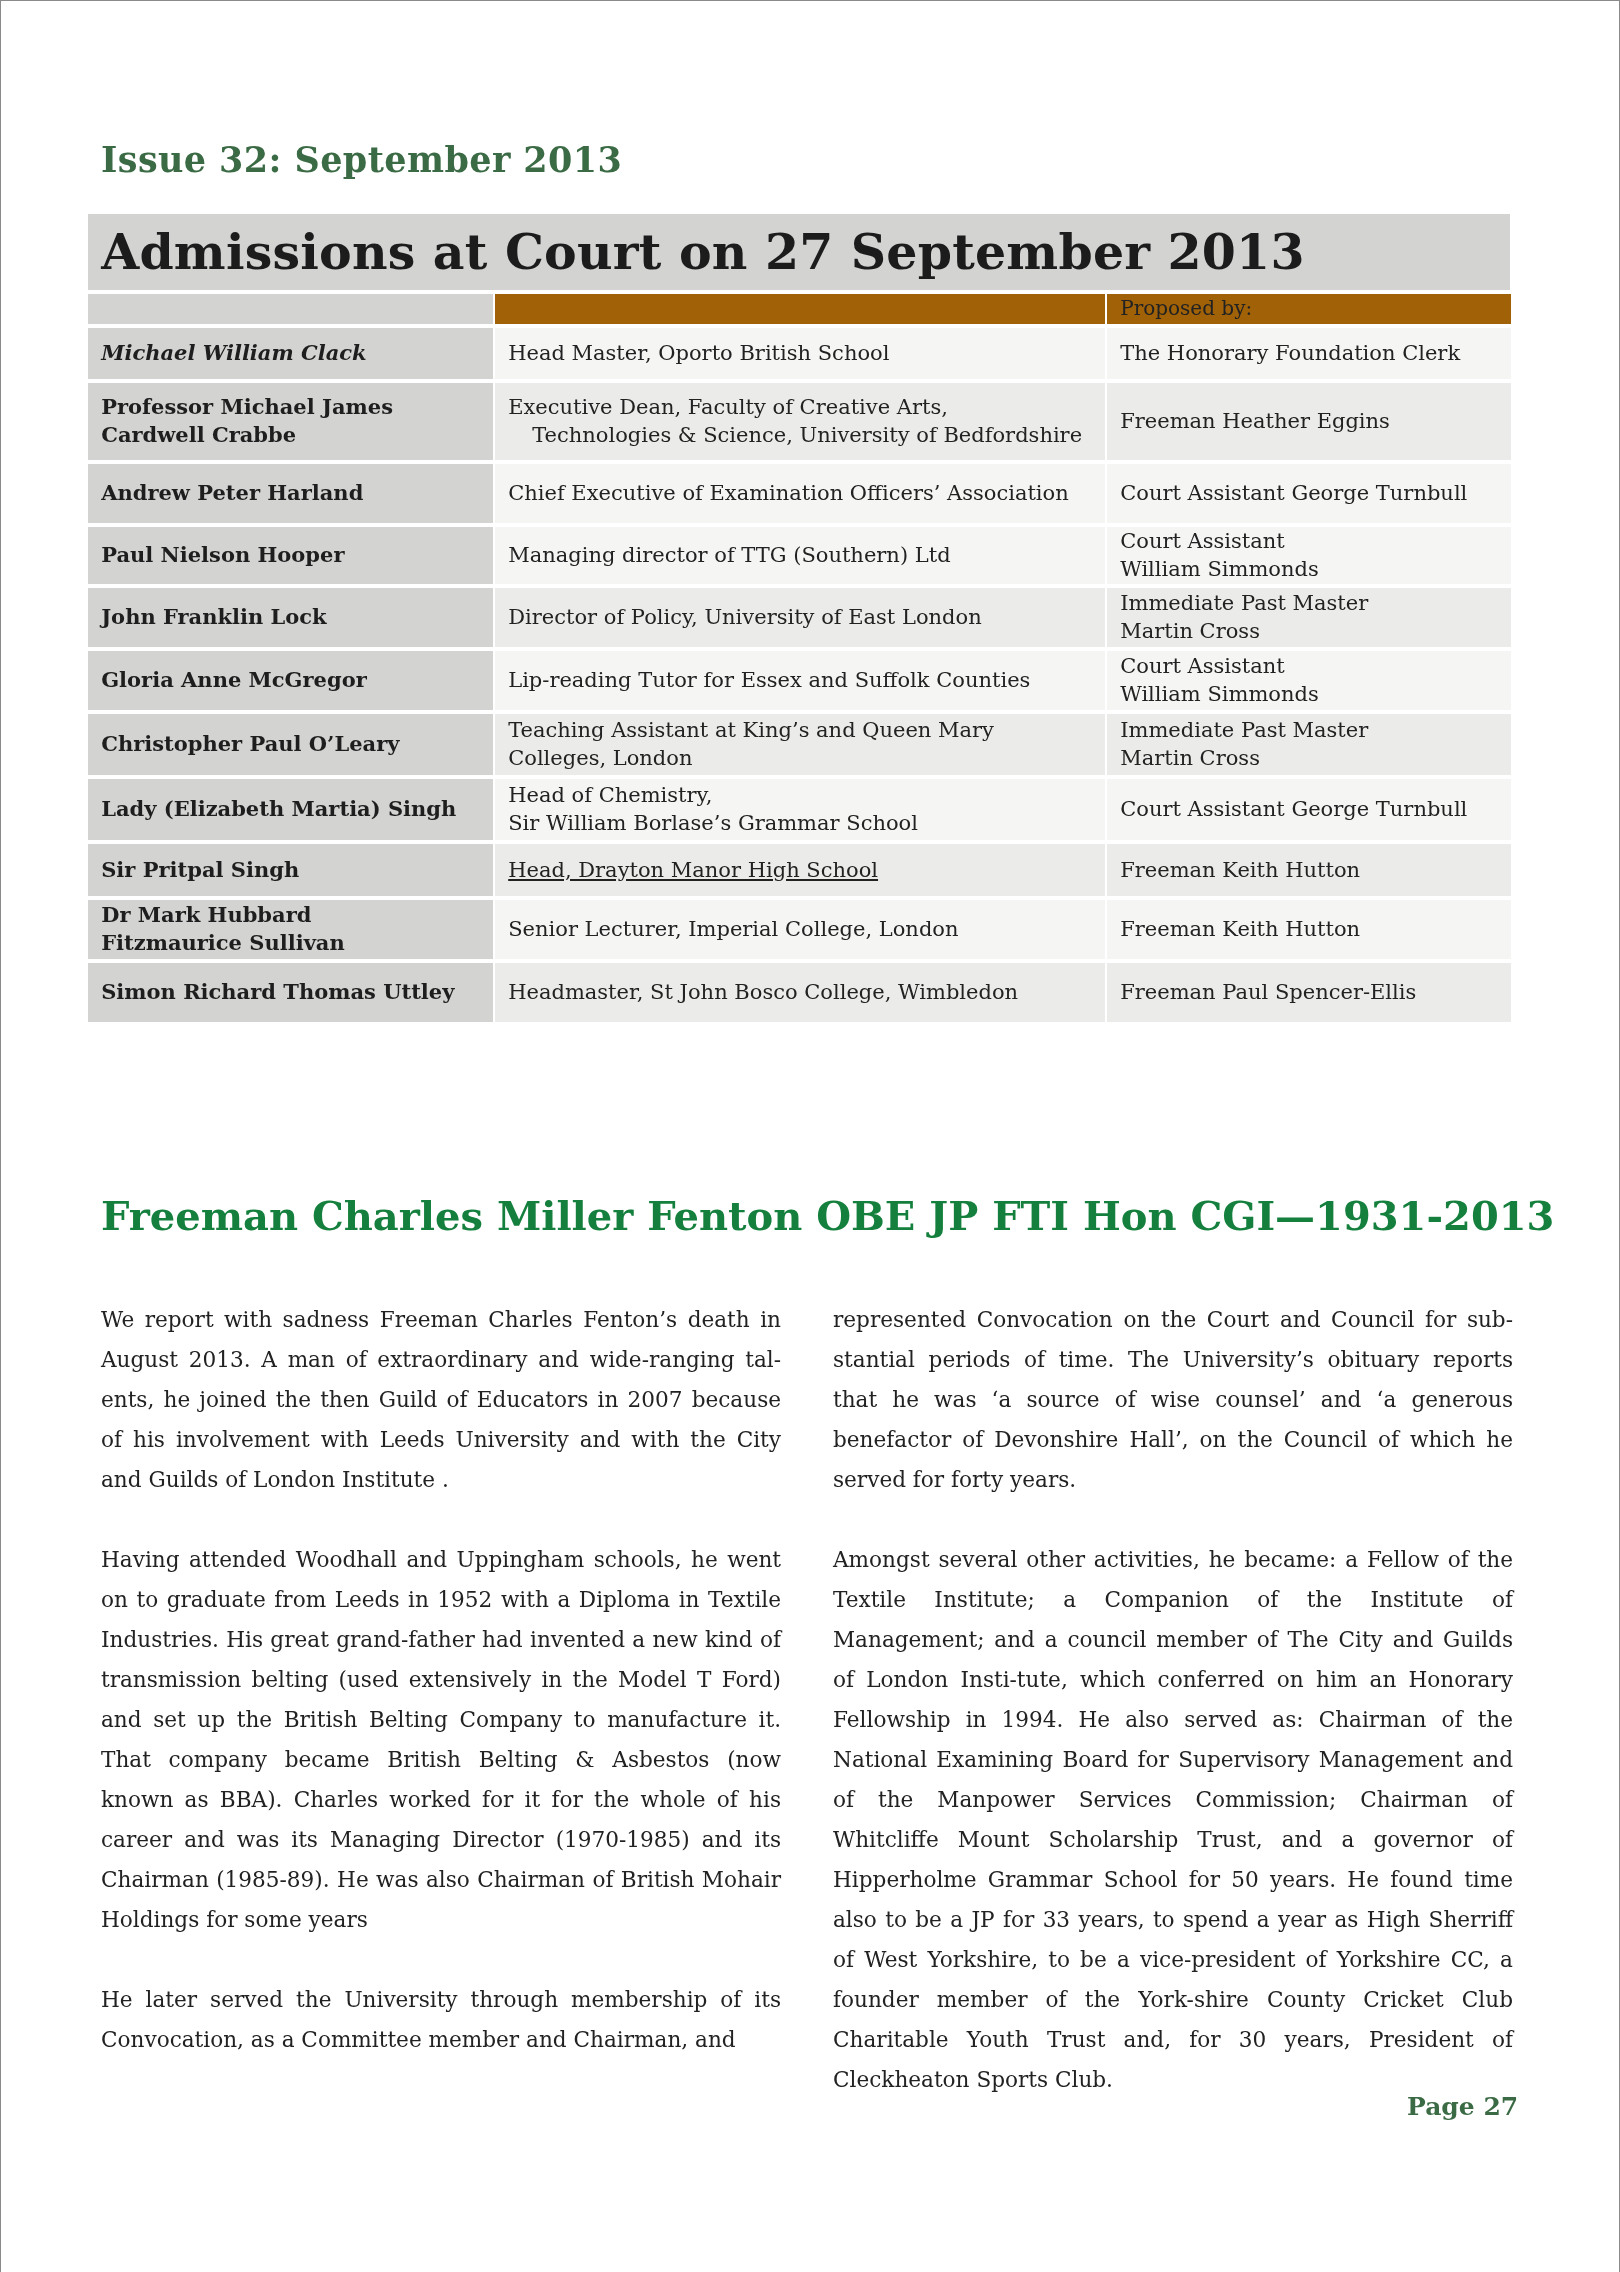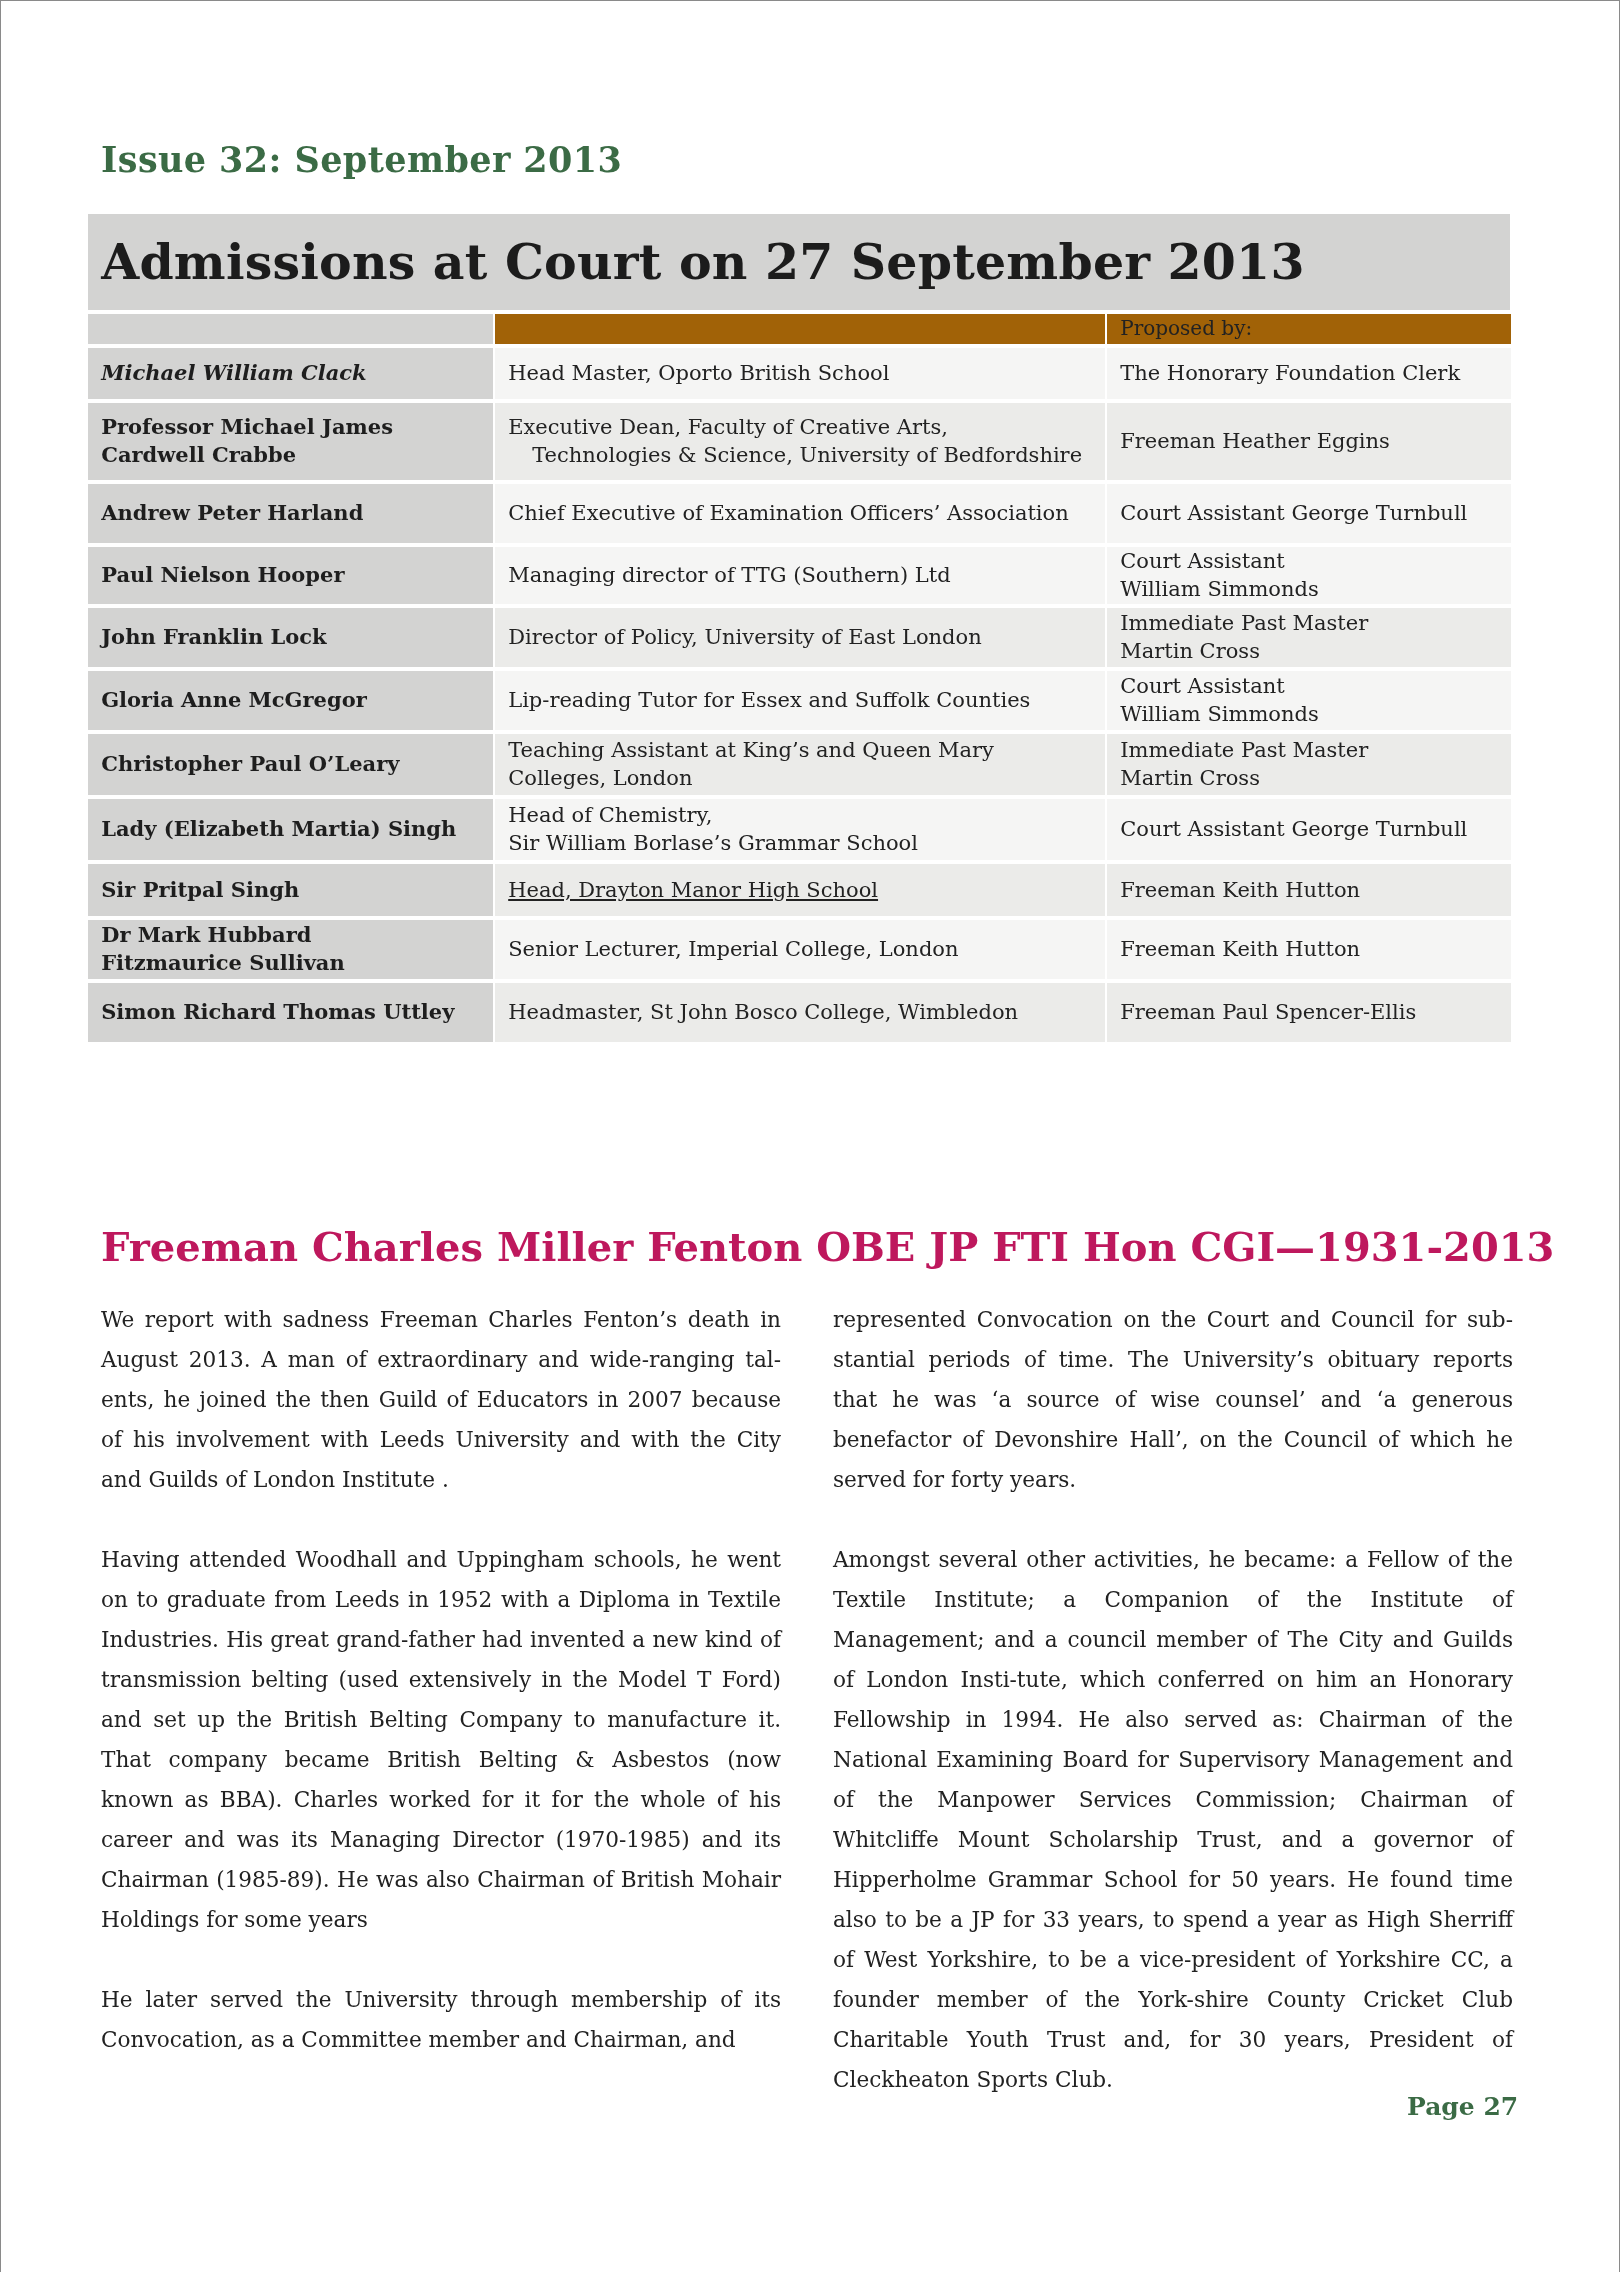--- a/index.html
+++ b/index.html
@@ -12,21 +12,21 @@
     border: 0.9px solid #8a8a8a; pointer-events: none;
   }
   .issue-title {
     position: absolute; left: 101px; top: 139px; margin: 0;
     font-size: 35px; font-weight: bold; color: #3b6b45; letter-spacing: 0.4px; white-space: nowrap; text-align: center;
   }
   .table-wrap {
     position: absolute; left: 88px; top: 214px; width: 1422px;
   }
   .title-band {
-    height: 96px; background: #d3d3d2; display: flex; align-items: center;
+    height: 76px; background: #d3d3d2; display: flex; align-items: center;
     padding-left: 13.2px; box-sizing: border-box;
   }
   .title-band h1 {
     margin: 0; font-size: 49px; font-weight: bold; color: #1c1c1c; white-space: nowrap; letter-spacing: 0.2px;
   }
   table.admissions {
     border-collapse: separate; border-spacing: 0; width: 1422px; table-layout: fixed; margin-top: 3.5px;
   }
   table.admissions td {
     padding: 0 13.2px; vertical-align: middle; font-size: 21px; line-height: 28px;
@@ -35,22 +35,22 @@
   table.admissions td:last-child { border-right: none; }
   table.admissions col.c1 { width: 407px; }
   table.admissions col.c2 { width: 612px; }
   table.admissions col.c3 { width: 404px; }
   td.name-cell { background: #d3d3d2; font-weight: bold; color: #1e1e1e; }
   tr.odd td.info-cell { background: #f5f5f4; }
   tr.even td.info-cell { background: #ebebe9; }
   tr.header-row td { height: 30px; font-size: 20px; line-height: 25px; }
   tr.header-row td.info-cell { background: #a16207; }
   .article-heading {
-    position: absolute; left: 101px; top: 1223px; margin: 0;
-    font-size: 40px; font-weight: bold; color: #be185d; white-space: nowrap;
+    position: absolute; left: 101px; top: 1192px; margin: 0;
+    font-size: 40px; font-weight: bold; color: #15803d; white-space: nowrap;
   }
   .col {
     position: absolute; top: 1300px; width: 680px;
     font-size: 21.6px; line-height: 40px; text-align: justify; color: #222222;
   }
   .col.left { left: 101px; }
   .col.right { left: 833px; }
   .col p { margin: 0 0 40px 0; }
   .page-num {
     position: absolute; left: 1407px; top: 2092px; font-size: 25px; font-weight: bold; color: #3b6b45; white-space: nowrap;

